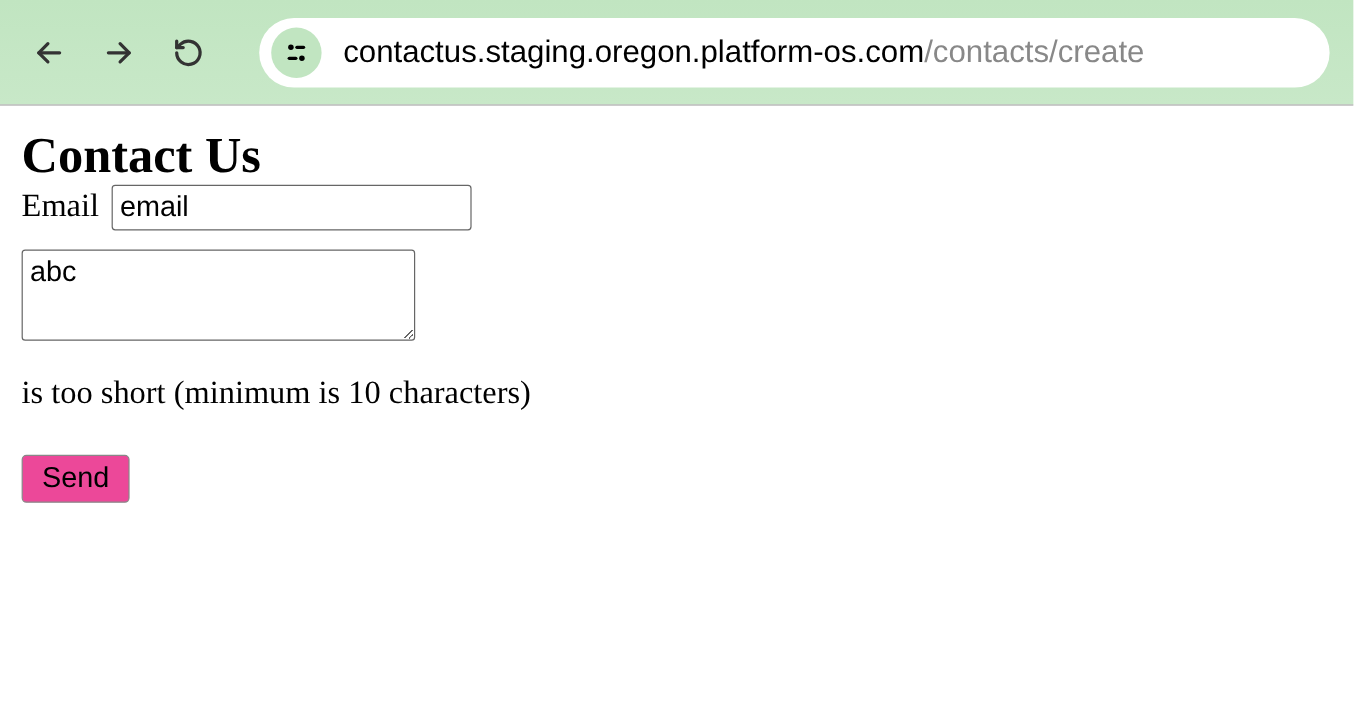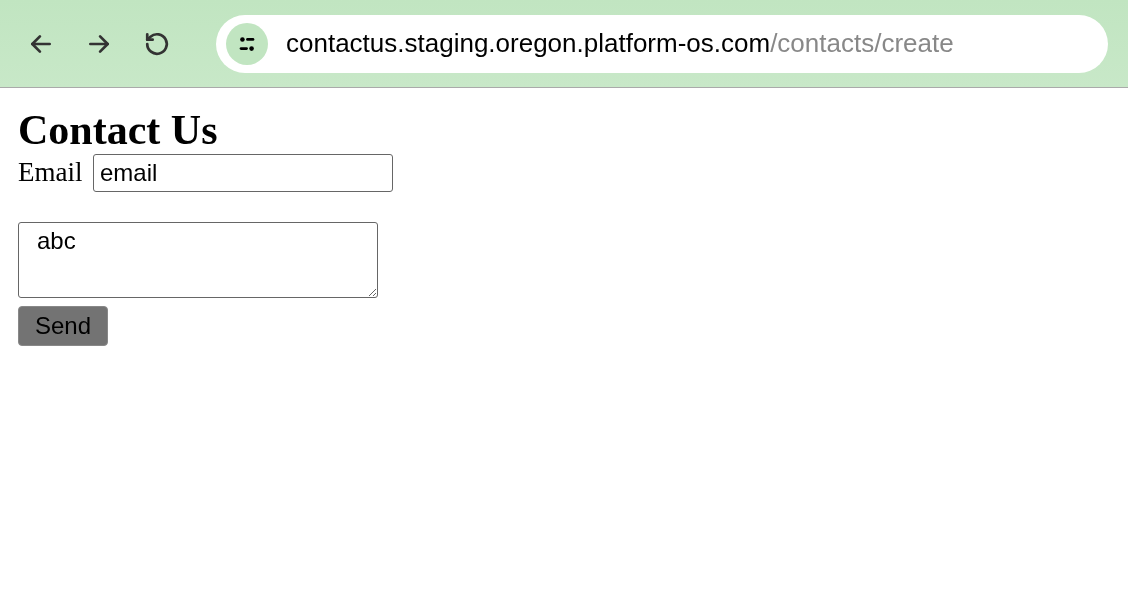--- a/index.html
+++ b/index.html
@@ -64,21 +64,21 @@
     }
     .content {
       padding: 18px 18px;
     }
     h1 {
       font-family: "Times New Roman", Times, serif;
       font-size: 42px;
       font-weight: bold;
     }
     .form-row {
-      margin-bottom: 30px;
+      margin-bottom: 16px;
     }
     .label-text {
       font-family: "Times New Roman", Times, serif;
       font-size: 27px;
       margin-right: 6px;
     }
     .text-input {
       font-family: Arial, sans-serif;
       font-size: 24px;
       padding: 4px 6px;
@@ -89,33 +89,33 @@
     }
     .error-text {
       font-family: "Times New Roman", Times, serif;
       font-size: 27px;
       margin-top: 28px;
       margin-bottom: 28px;
     }
     .textarea-input {
       font-family: Arial, sans-serif;
       font-size: 24px;
-      padding: 4px 18px;
+      padding: 4px 6px;
       border: 1px solid #666;
       border-radius: 3px;
-      width: 360px;
+      width: 328px;
       height: 76px;
       resize: both;
       display: block;
     }
     .send-btn {
       font-family: Arial, sans-serif;
       font-size: 24px;
       padding: 5px 16px;
-      background: #737373;
+      background: #ec4899;
       border: 1px solid #888;
       border-radius: 4px;
       cursor: pointer;
       margin-top: 8px;
     }
   </style>
 </head>
 <body>
 
 <div class="browser-bar">
@@ -156,15 +156,16 @@
   <h1>Contact Us</h1>
 
   <div class="form-row">
     <span class="label-text">Email</span>
     <input type="text" class="text-input" value="email" style="">
   </div>
 
 
   <textarea class="textarea-input" style="">abc</textarea>
 
+  <p class="error-text">is too short (minimum is 10 characters)</p>
 
   <button class="send-btn">Send</button>
 </div>
 
 </body></html>

